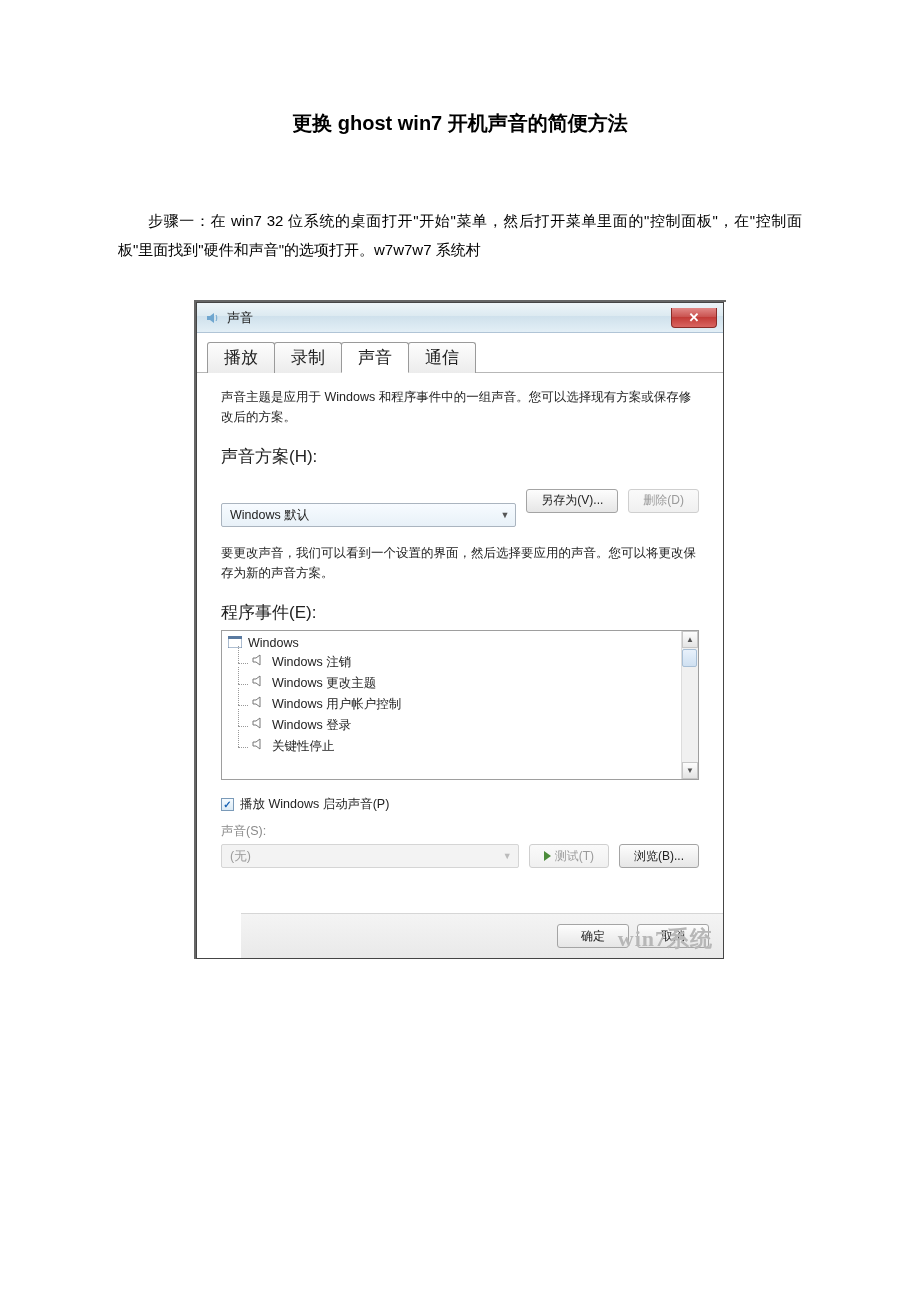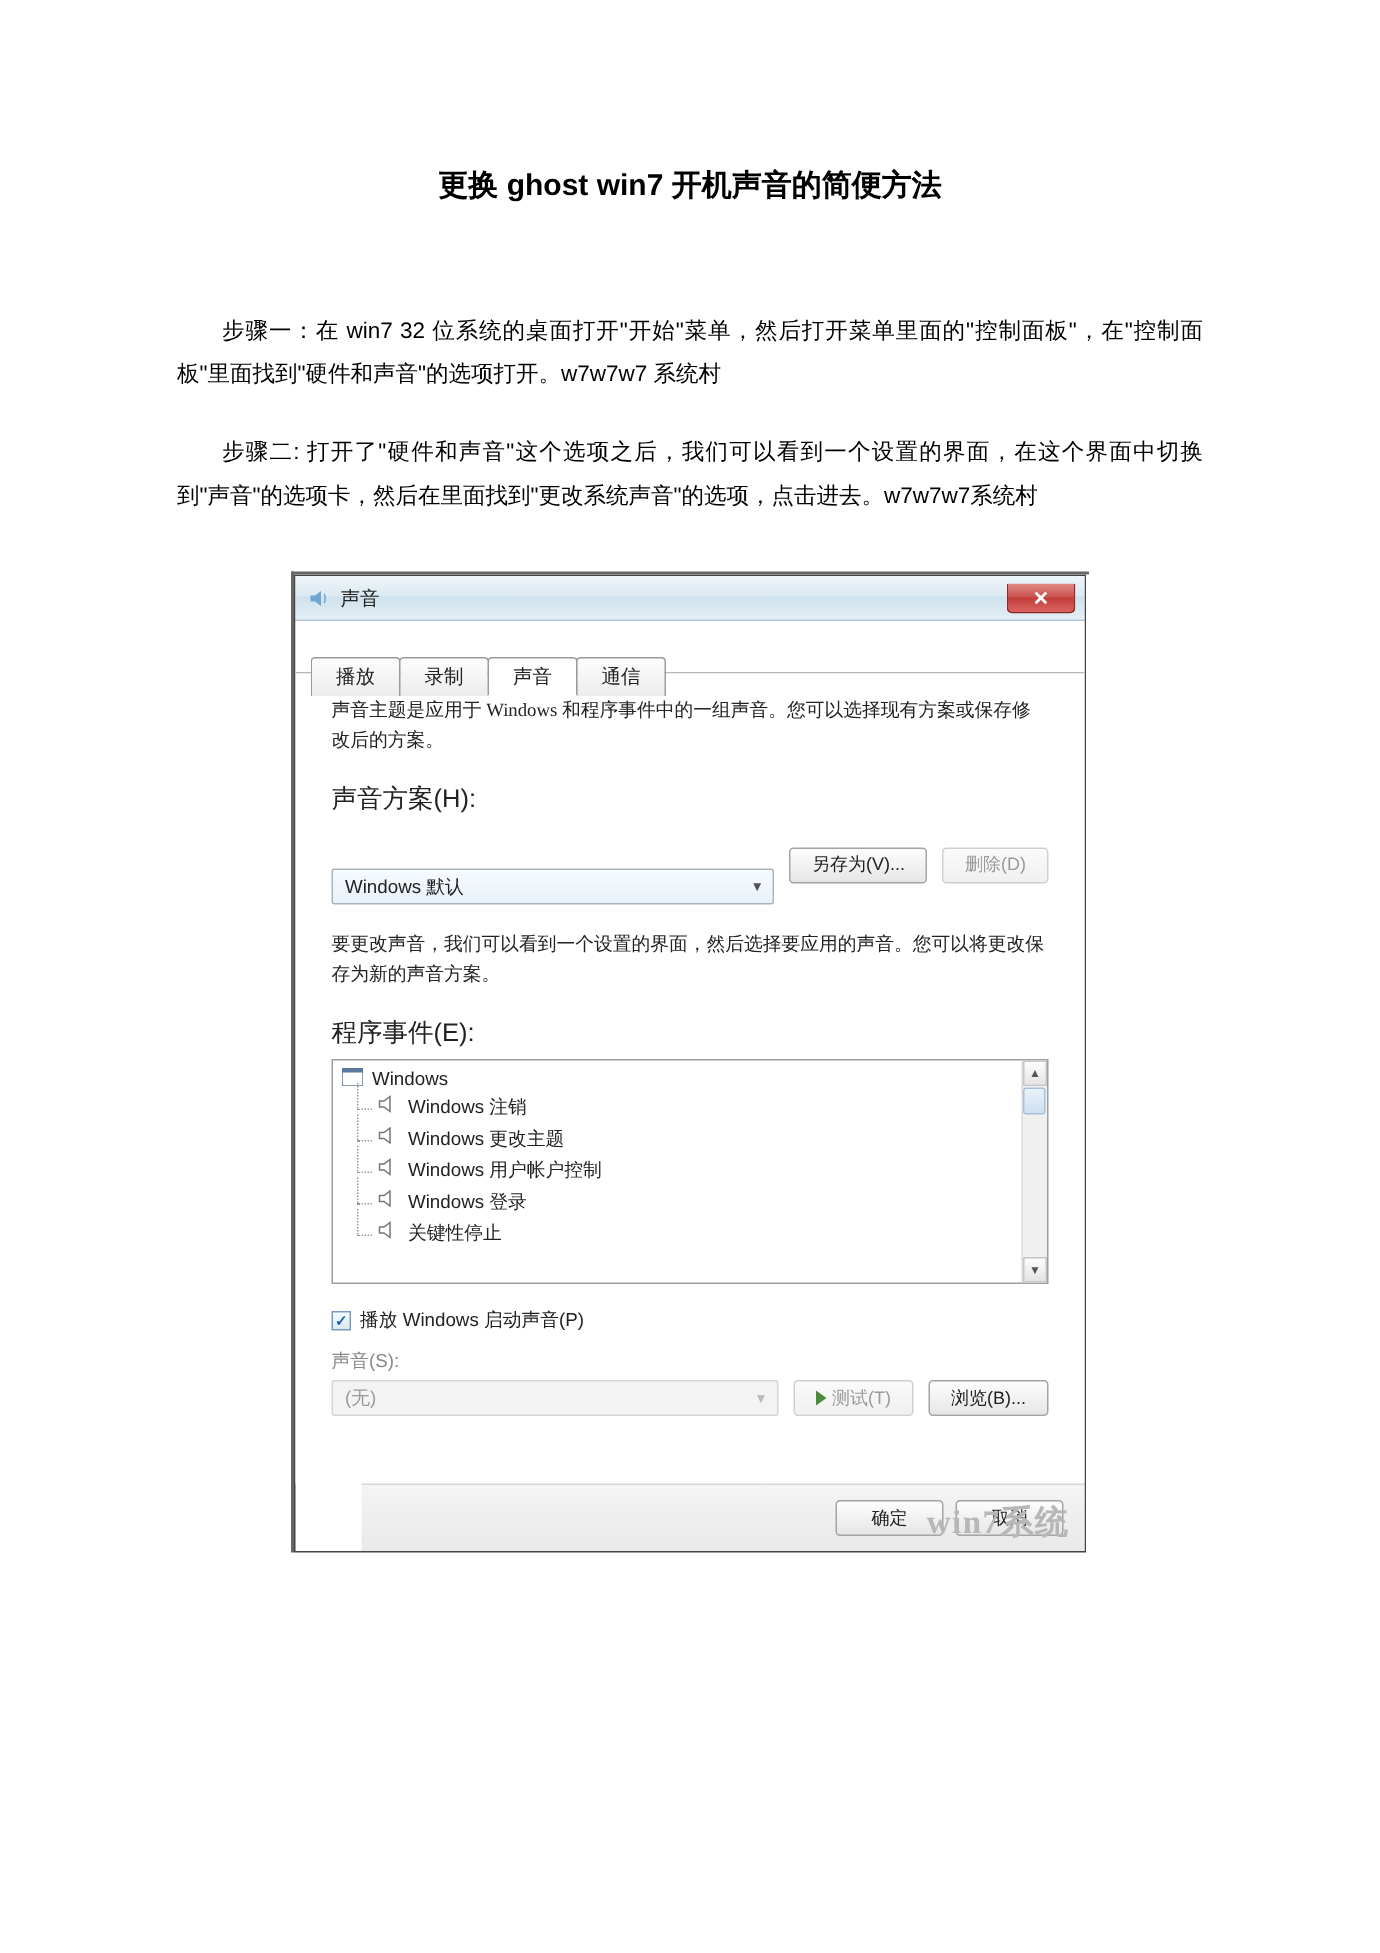--- a/index.html
+++ b/index.html
@@ -75,35 +75,35 @@
     padding: 8px 10px 0 10px;
     border-bottom: 1px solid #b7b7b7;
     display: flex;
     gap: 0;
     background: #fff;
   }
   .tab {
     border: 1px solid #9a9a9a;
     border-bottom: none;
     padding: 3px 16px 3px 16px;
-    font-size: 13px;
+    font-size: 17px;
     margin-right: -1px;
     background: linear-gradient(to bottom, #fdfdfd, #ececec);
     border-radius: 3px 3px 0 0;
     position: relative;
-    top: 16px;
+    top: 1px;
   }
   .tab.sel {
     background: #fff;
     border-bottom: 1px solid #fff;
     z-index: 2;
   }
 
   .tab-body { padding: 14px 24px 10px 24px; min-height: 540px; background: #fff; }
-  .text-block { font-size: 12.5px; line-height: 1.6; margin-bottom: 18px; font-family: Liberation Serif, serif; }
+  .text-block { font-size: 12.5px; line-height: 1.6; margin-bottom: 18px; }
 
   .label { font-size: 17px; margin-bottom: 6px; }
   .row-ctrls { display: flex; align-items: center; gap: 10px; margin-bottom: 16px; }
   .sel { }
   .win-select {
     height: 24px;
     border: 1px solid #aab4bf;
     background: linear-gradient(to bottom, #f7fbff, #e8f1f8);
     display: flex; align-items: center; justify-content: space-between;
     padding: 0 6px 0 8px;
@@ -175,21 +175,20 @@
     pointer-events:none;
   }
   .play-tri { width:0;height:0;border-left:7px solid #4b8b3b;border-top:5px solid transparent;border-bottom:5px solid transparent;display:inline-block;}
 </style>
 </head>
 <body>
 
 <div class="page">
   <div class="title">更换 ghost win7 开机声音的简便方法</div>
   <div class="para">步骤一：在 win7 32 位系统的桌面打开"开始"菜单，然后打开菜单里面的"控制面板"，在"控制面板"里面找到"硬件和声音"的选项打开。w7w7w7 系统村</div>
-  <div class="para">步骤二: 打开了"硬件和声音"这个选项之后，我们可以看到一个设置的界面，在这个界面中切换到"声音"的选项卡，然后在里面找到"更改系统声音"的选项，点击进去。w7w7w7系统村</div>
 
   <div class="shot-wrap">
     <div class="dlg-outer">
       <div class="dlg">
 
         <div class="tb">
           <div class="tb-left">
             <span class="tb-icon">
               <svg viewBox="0 0 16 16">
                   <path d="M2 6h3l4-3v10l-4-3H2z" fill="#6fa6cf"></path>

